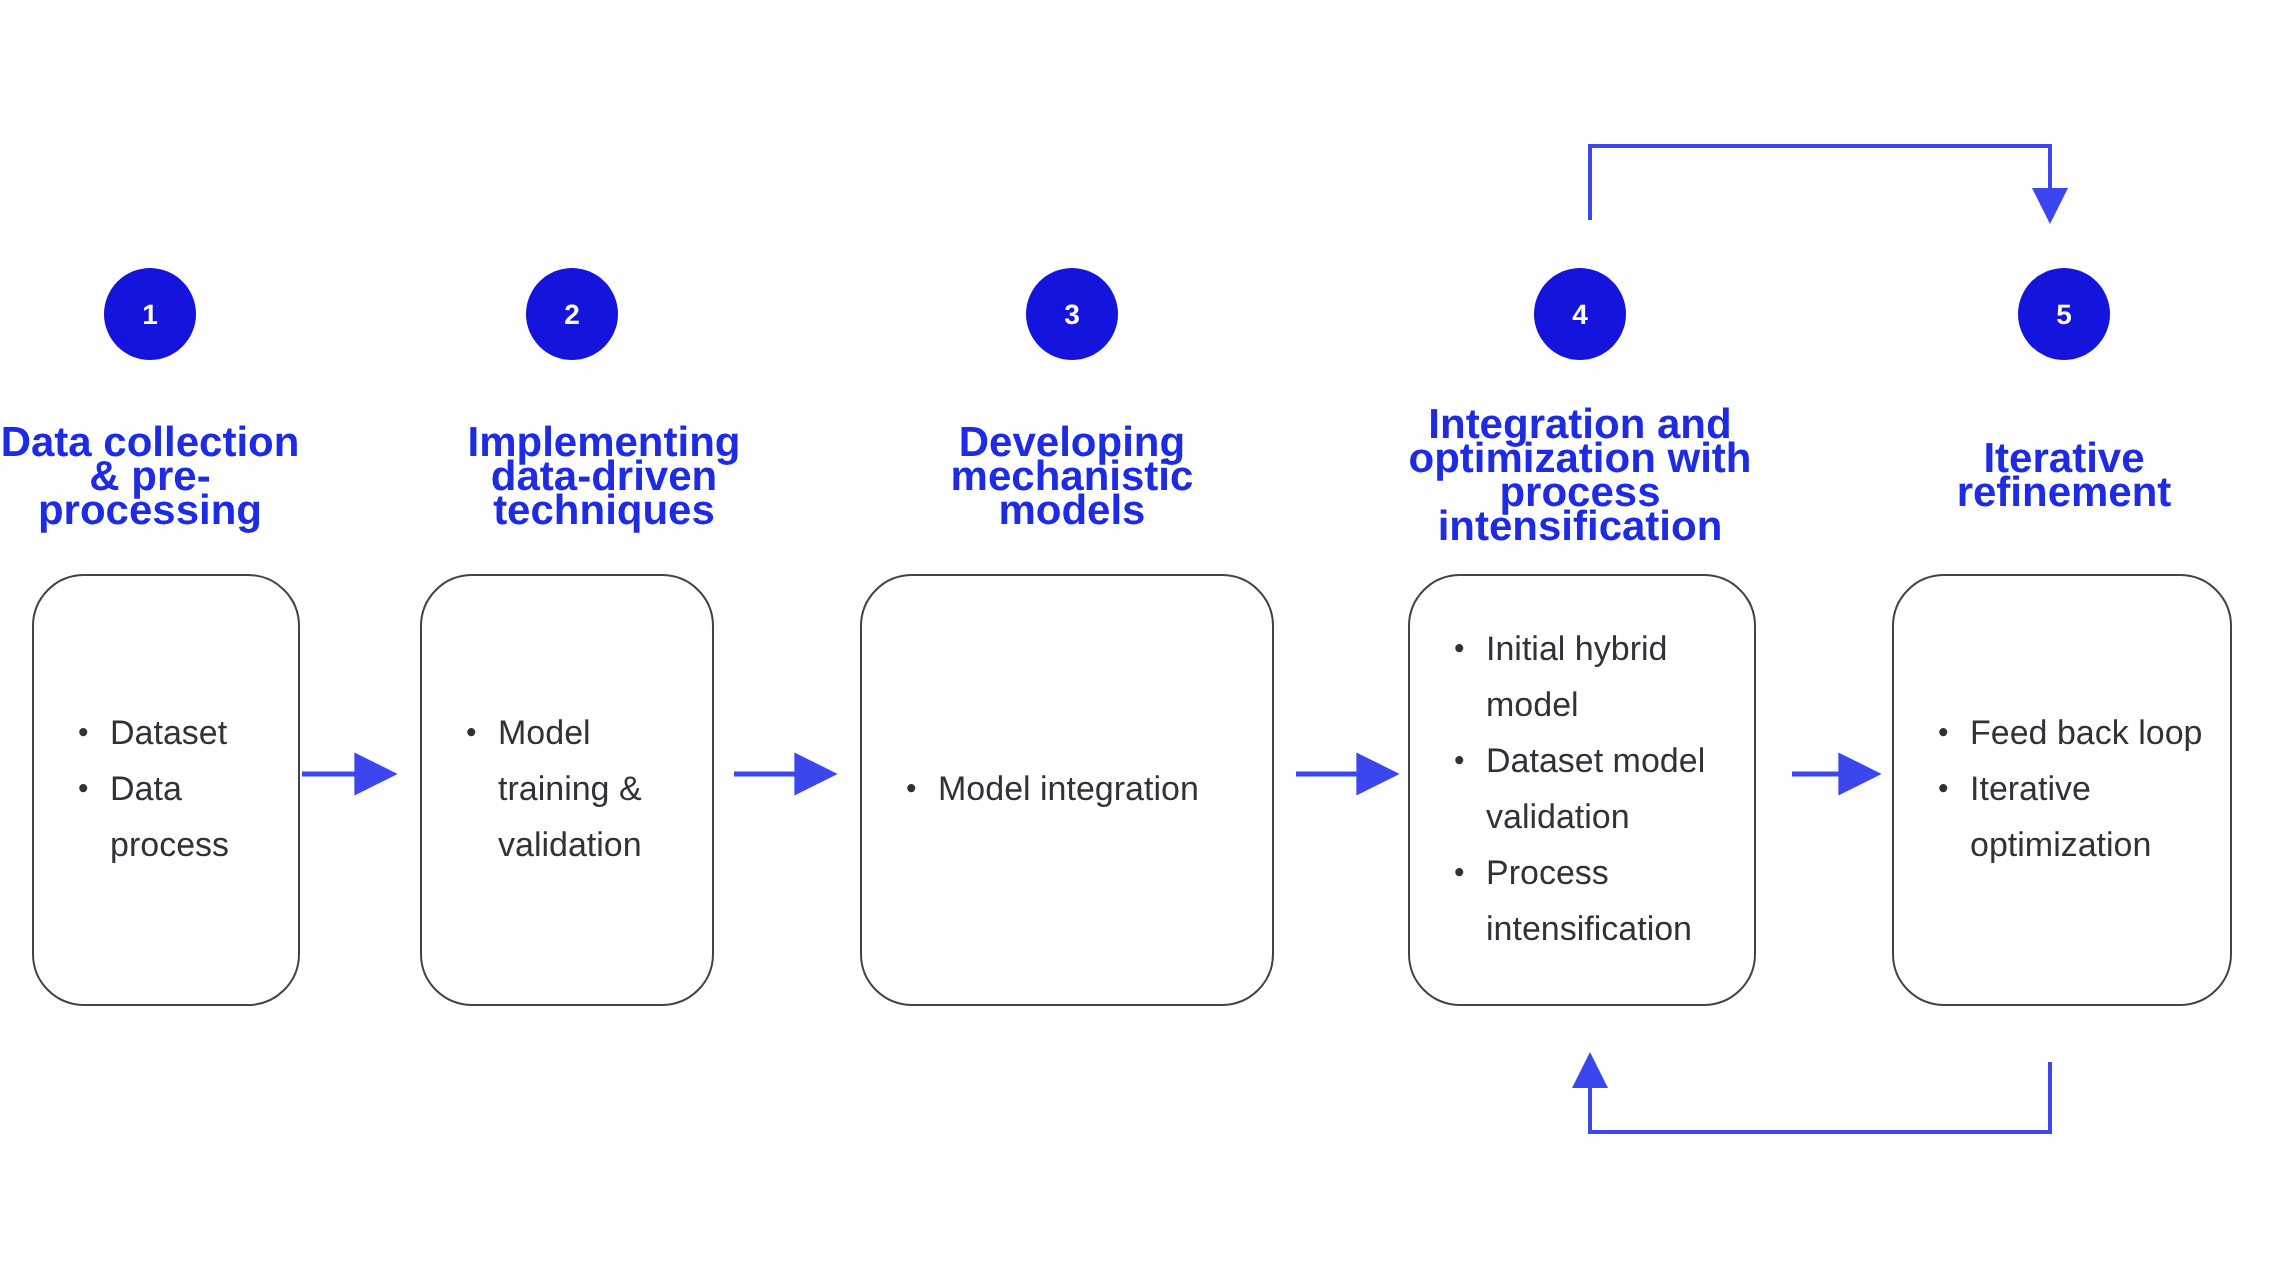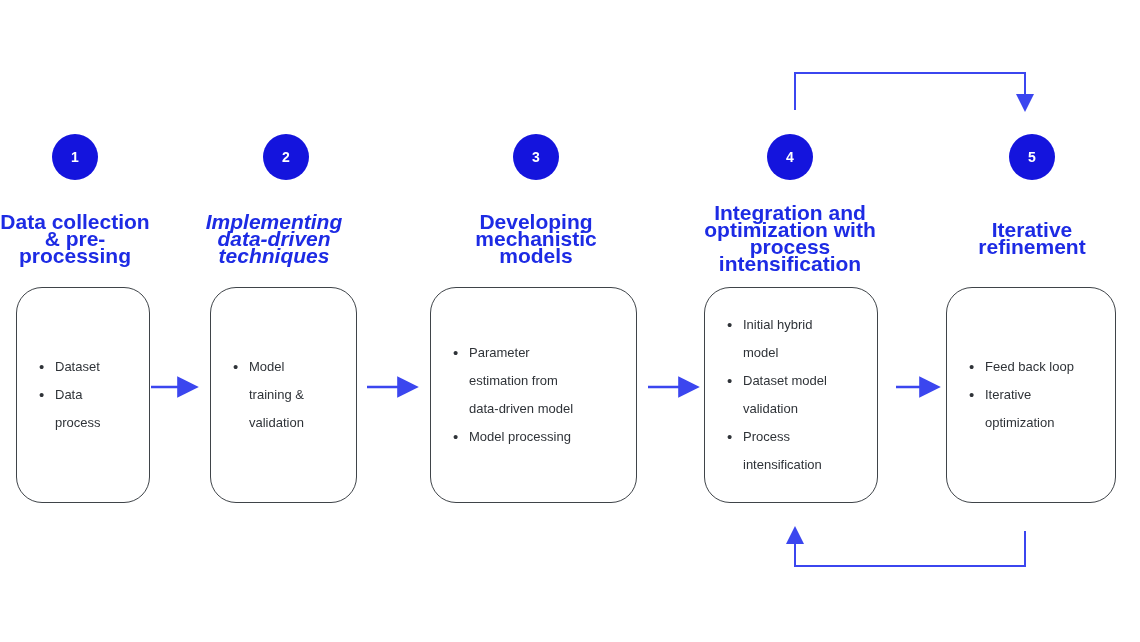--- a/index.html
+++ b/index.html
@@ -32,32 +32,32 @@
     box-sizing:border-box;
     display:flex;flex-direction:column;justify-content:center;
   }
   .box ul{
     list-style:none;margin:0;padding:0 8px 0 22px;
   }
   .box li{
     position:relative;
     padding-left:16px;
     color:var(--body-text,#2f3338);
-    font-size:13px;line-height:28px;
+    font-size:17px;line-height:28px;
     white-space:pre-line;
   }
   .box li::before{
     content:"\2022";
     position:absolute;left:0;top:0;
     color:var(--body-text,#2f3338);
     font-size:15px;line-height:28px;
   }
   
   .s1 .circle{left:52px;}  .s1 .title{left:0;width:150px;}   .s1 .box{left:16px;width:134px;}
-  .s2 .circle{left:263px;} .s2 .title{left:184px;width:180px;font-style:italic;}.s2 .box{left:210px;width:147px;}
+  .s2 .circle{left:263px;} .s2 .title{left:212px;width:180px;}.s2 .box{left:210px;width:147px;}
   .s3 .circle{left:513px;} .s3 .title{left:446px;width:180px;}.s3 .box{left:430px;width:207px;}
   .s4 .circle{left:767px;} .s4 .title{left:697px;width:186px;}.s4 .box{left:704px;width:174px;}
   .s5 .circle{left:1009px;}.s5 .title{left:942px;width:180px;}.s5 .box{left:946px;width:170px;}
   .arrows{
     position:absolute;left:0;top:0;width:1140px;height:642px;
     color:var(--blue-arrow,#3b46ef);
     pointer-events:none;
   }
 </style>
 </head>
@@ -99,24 +99,21 @@
 
   <div class="step s3">
     <div class="circle">
       <span>3</span>
     </div>
     <div class="title">Developing
 mechanistic
 models</div>
     <div class="box">
       <ul>
-        <li>Parameter
-estimation from
-data-driven model</li>
-        <li>Model processing</li>
+        <li>Model integration</li>
       </ul>
     </div>
   </div>
 
   <div class="step s4">
     <div class="circle">
       <span>4</span>
     </div>
     <div class="title">Integration and
 optimization with

